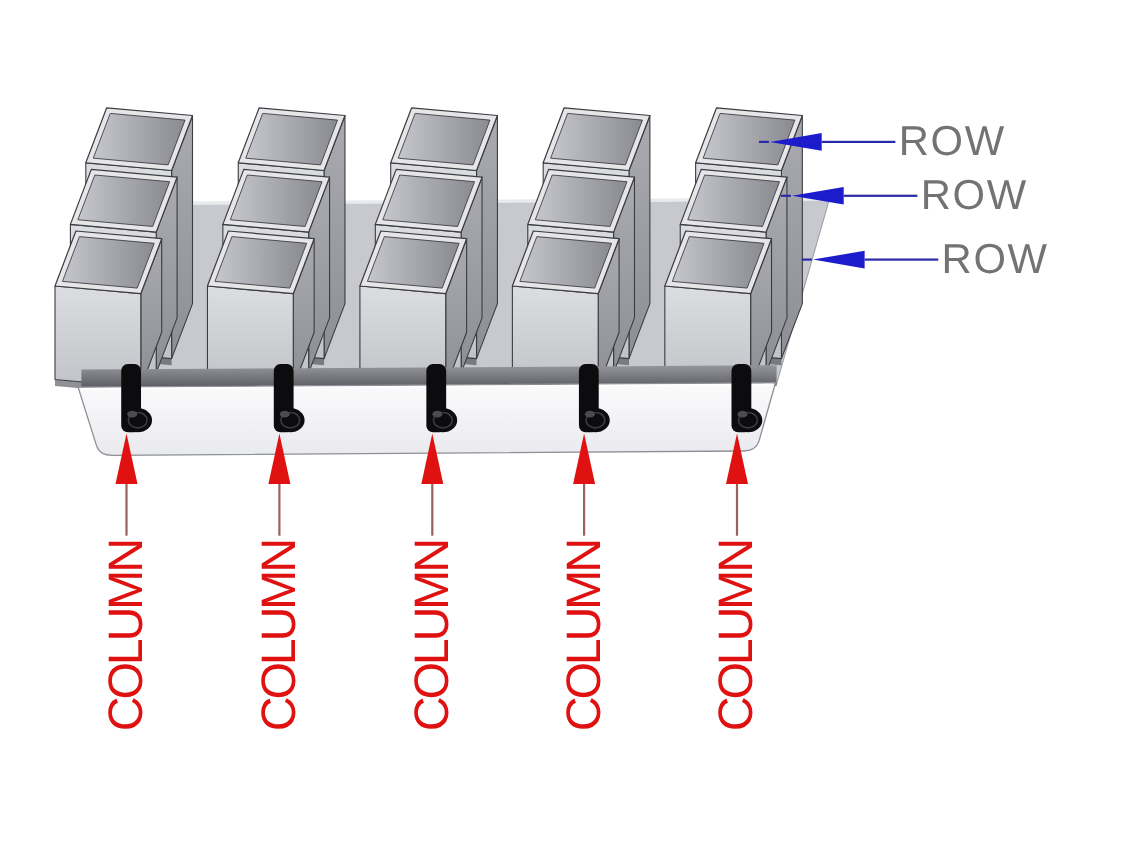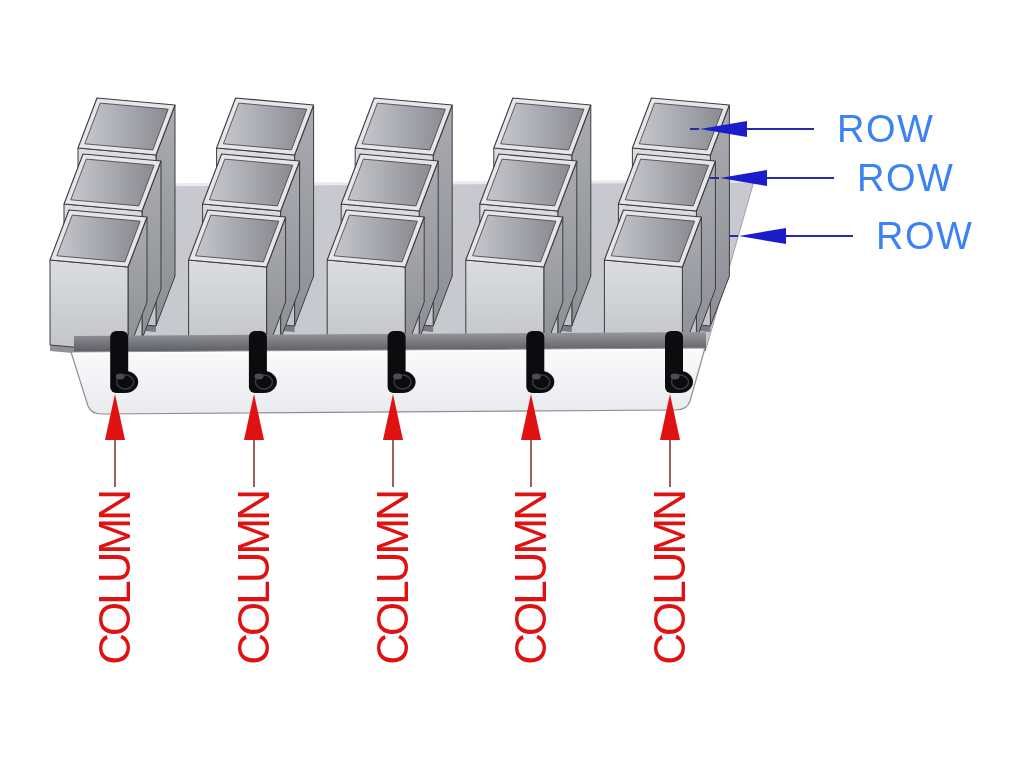--- a/index.html
+++ b/index.html
@@ -15,21 +15,21 @@
   }
   .row-stub{width:9px;height:2px;background:#2a2aa8;margin-right:1px;}
   .tri-left{
     width:0;height:0;
     border-top:8px solid transparent;
     border-bottom:8px solid transparent;
     border-right:47px solid #1c1ccd;
   }
   .row-line{width:67px;height:2px;background:#2a2aa8;}
   .row-text{
-    margin-left:23px;color:#3b82f6;font-size:38px;line-height:38px;
+    margin-left:3px;color:#737373;font-size:38px;line-height:38px;
     letter-spacing:1.5px;white-space:nowrap;
   }
 
   
   .col-callout{
     position:absolute;top:394px;width:62px;
     display:flex;flex-direction:column;align-items:center;
   }
   .tri-up{
     width:0;height:0;

